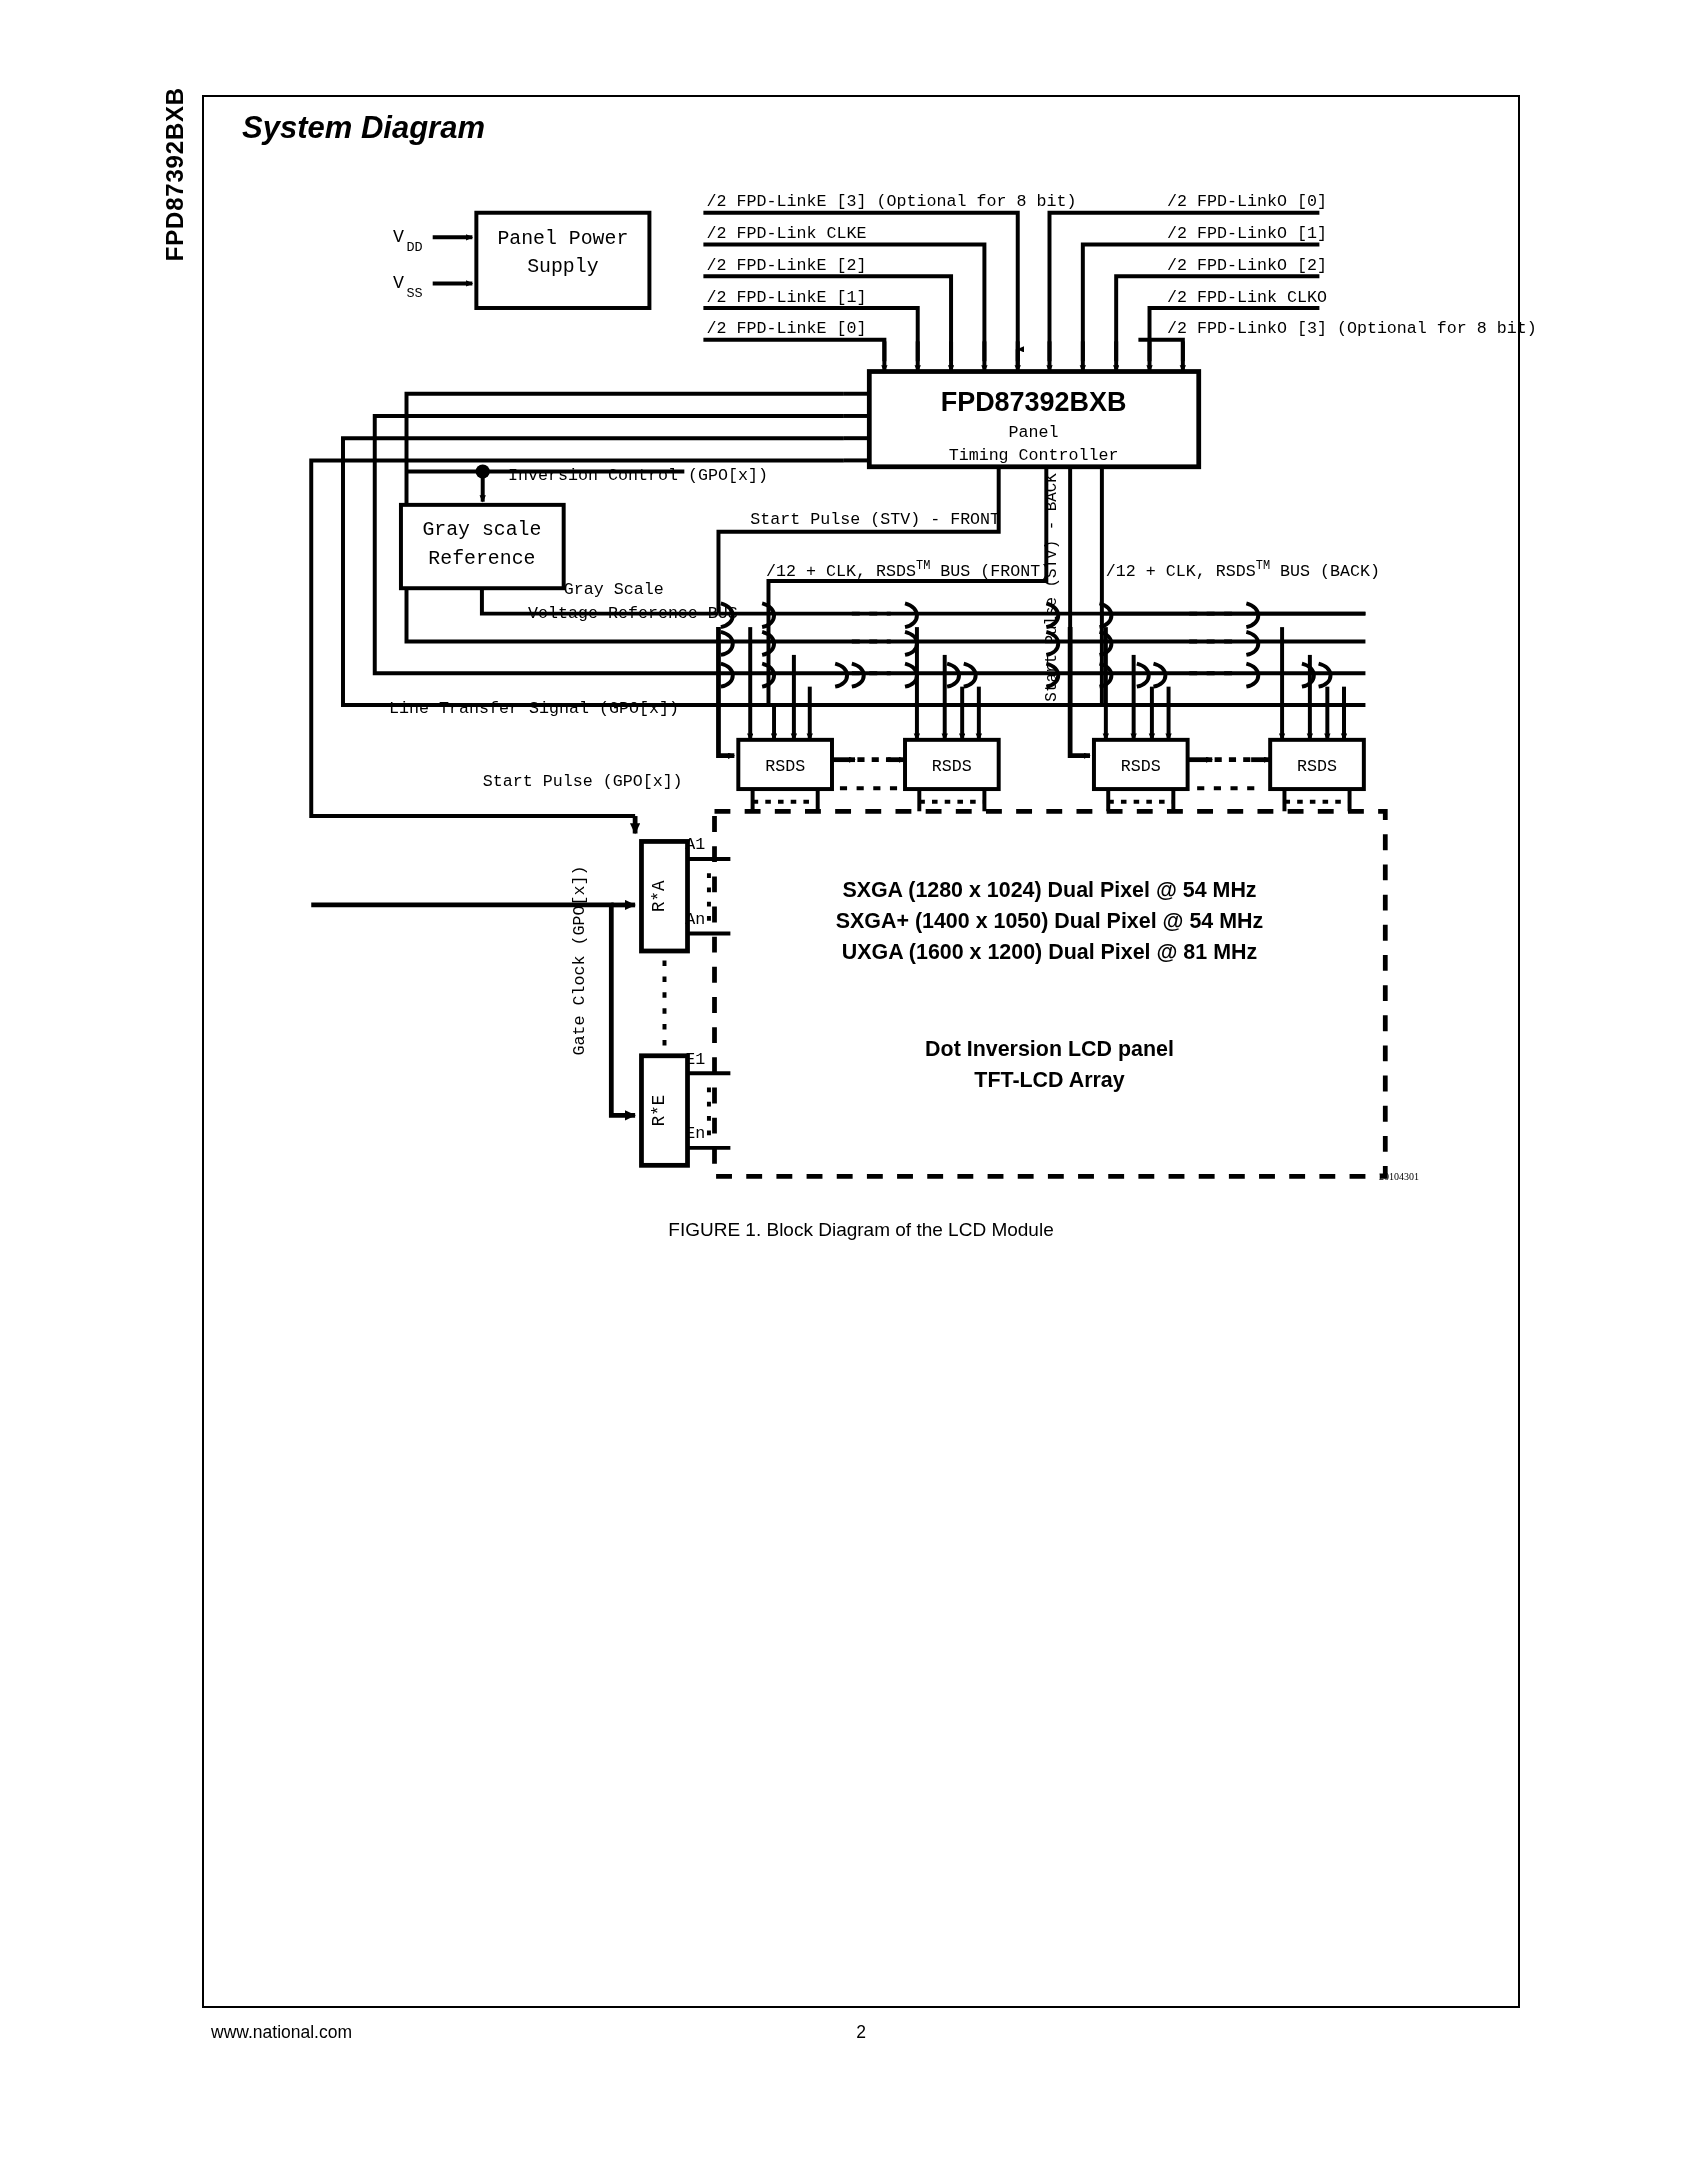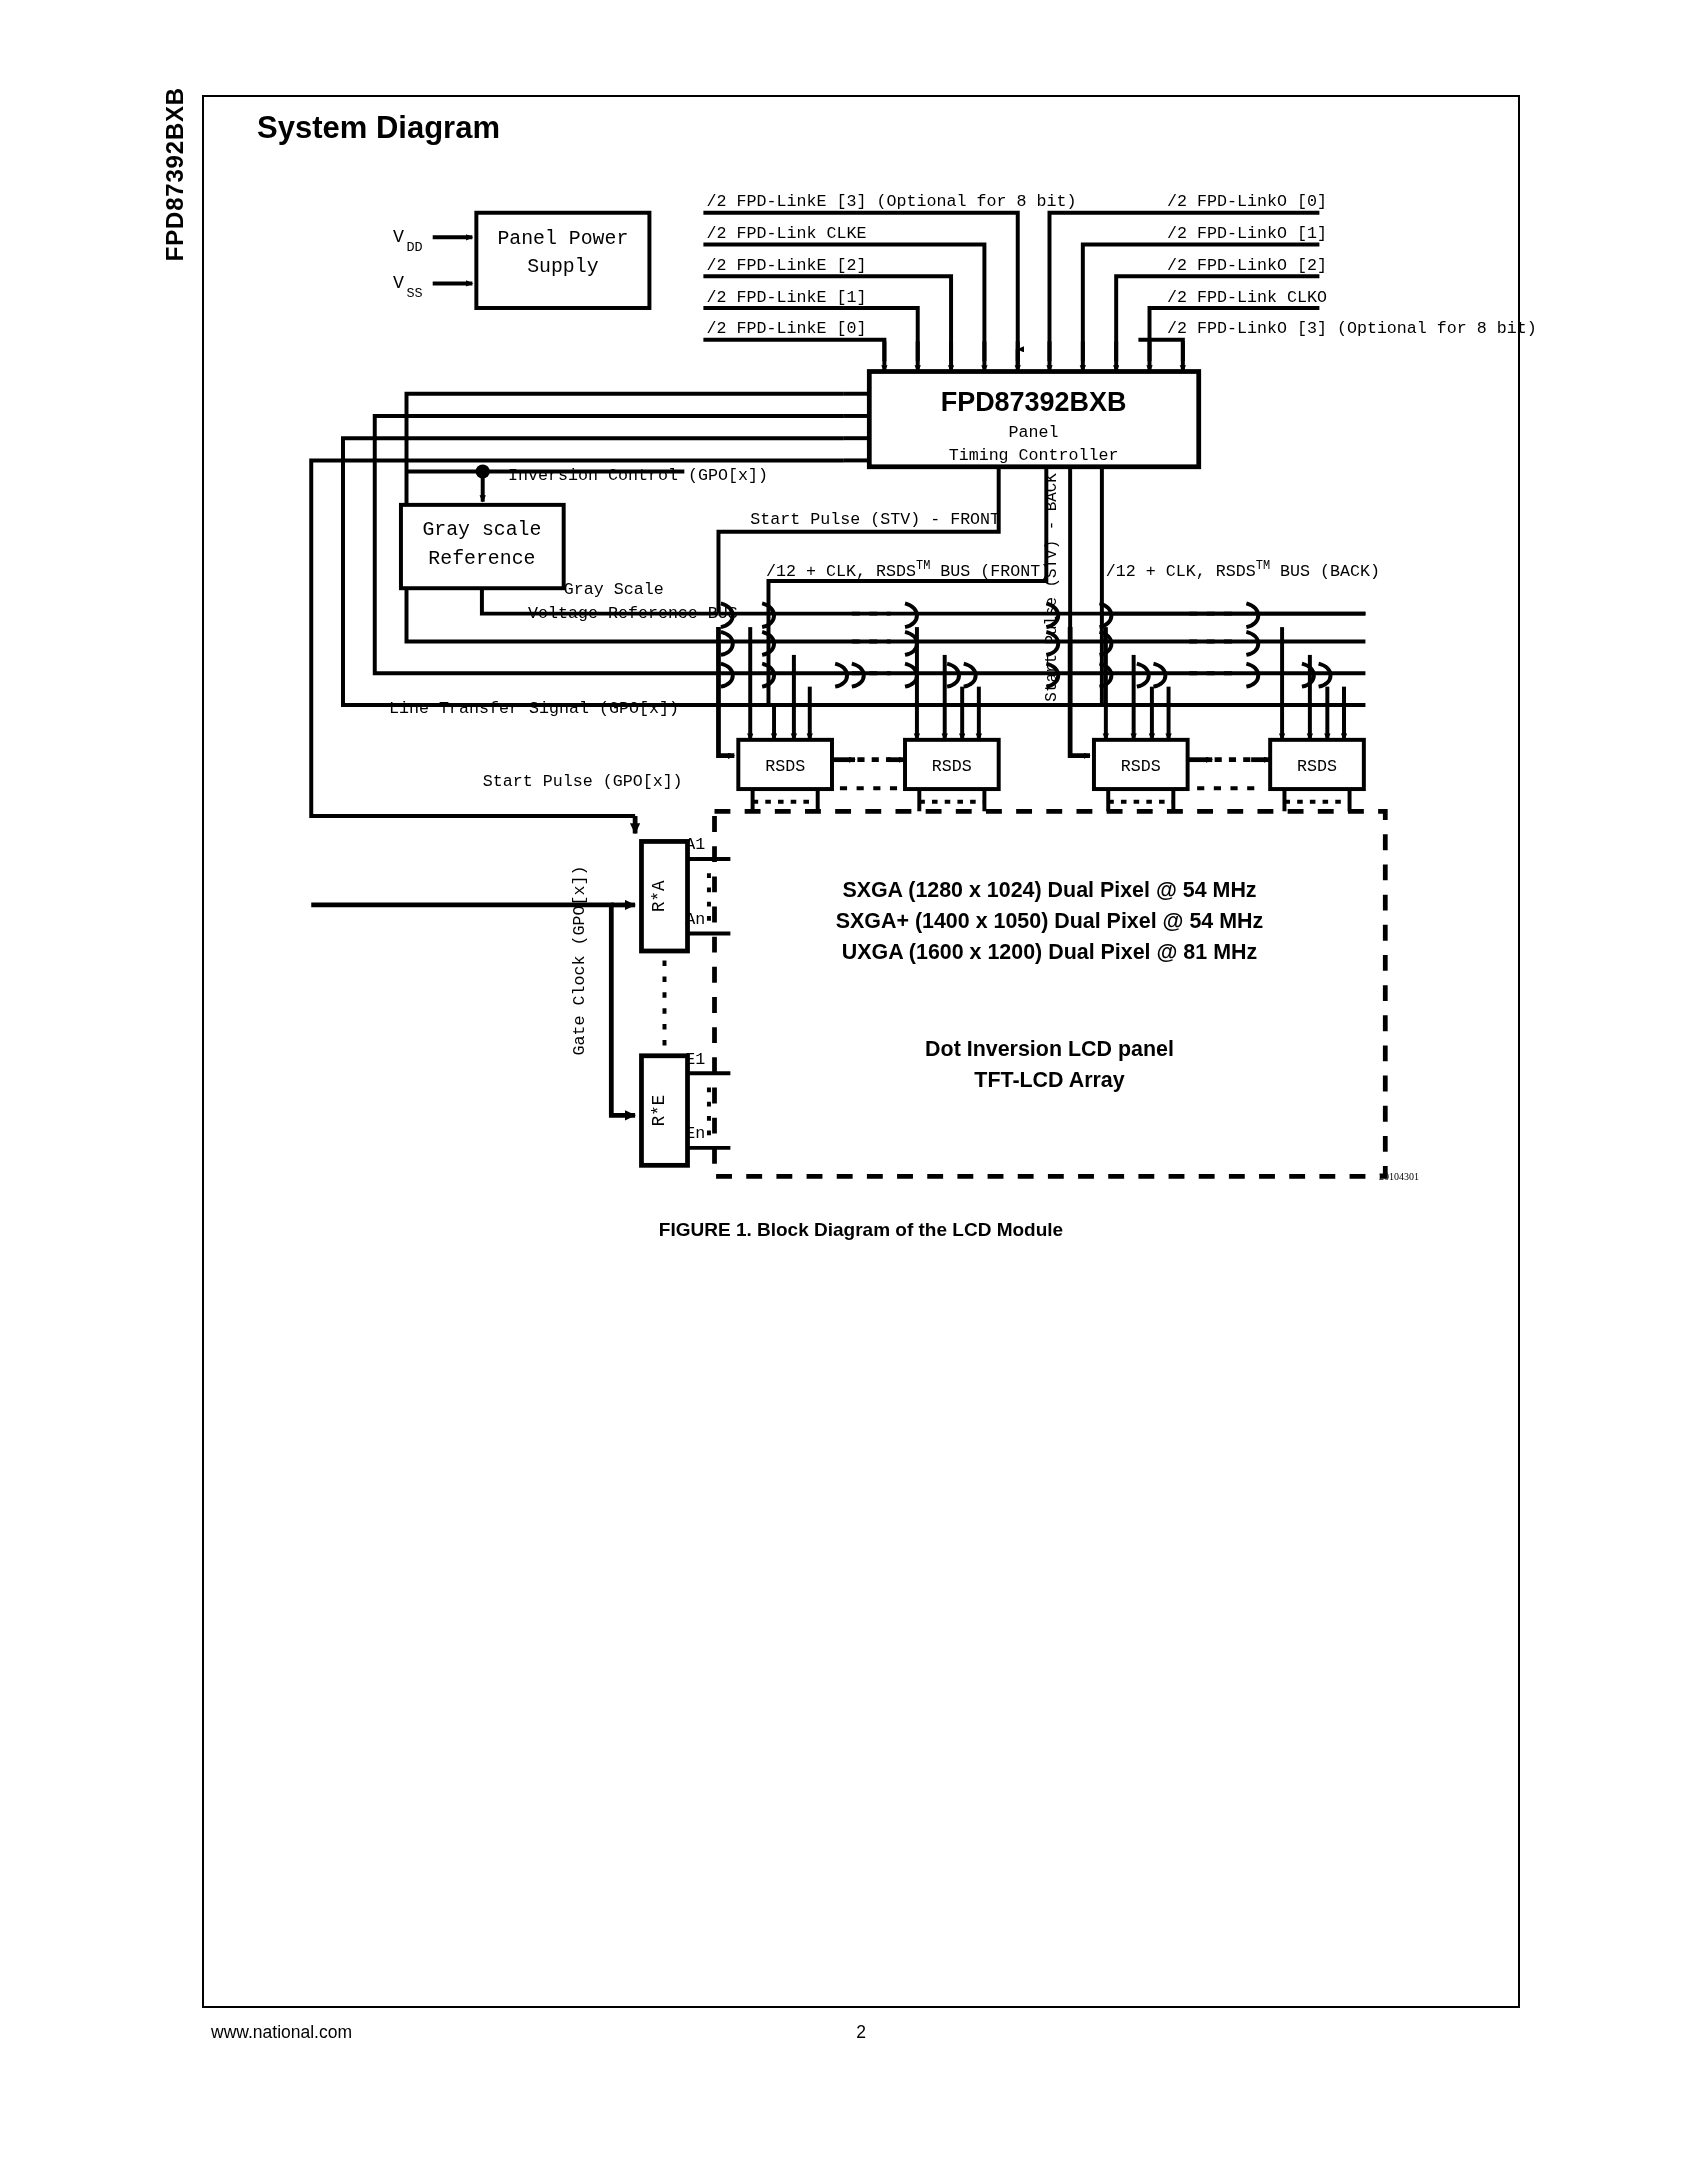--- a/index.html
+++ b/index.html
@@ -3,22 +3,22 @@
 <meta charset="utf-8">
 <style>
   html,body{margin:0;padding:0;background:#fff;}
   body{width:1687px;height:2183px;font-family:"Liberation Sans",sans-serif;color:#000;position:relative;}
   .page{position:absolute;left:0;top:0;width:1687px;height:2183px;}
   .page-border{position:absolute;left:202px;top:95px;width:1318px;height:1913px;border:2.4px solid #000;box-sizing:border-box;}
   .side-tab{position:absolute;left:151px;top:87px;width:48px;height:302px;
     display:flex;align-items:flex-start;justify-content:center;}
   .side-tab span{writing-mode:vertical-rl;transform:rotate(180deg);
     font-weight:bold;font-size:24px;letter-spacing:0.8px;font-family:"Liberation Sans",sans-serif;}
-  .sec-title{position:absolute;left:257px;top:110px;font-size:31px;font-weight:bold;letter-spacing:0px;}
-  .fig-cap{position:absolute;left:202px;top:1219px;width:1318px;text-align:center;font-size:19px;font-weight:bold;}
+  .sec-title{position:absolute;left:242px;top:110px;font-size:31px;font-weight:bold;letter-spacing:0px;font-style:italic;}
+  .fig-cap{position:absolute;left:202px;top:1219px;width:1318px;text-align:center;font-size:19px;font-weight:normal;}
   .docnum{position:absolute;left:1379px;top:1171px;font-size:10px;font-family:Liberation Serif, serif;}
   .footer-left{position:absolute;left:211px;top:2022px;font-size:17.5px;}
   .footer-page{position:absolute;left:202px;top:2022px;width:1318px;text-align:center;font-size:17.5px;}
   svg{position:absolute;left:0;top:0;}
   text{font-family:"Liberation Sans",sans-serif;}
   .mono{font-family:"Liberation Mono",monospace;}
 </style>
 </head>
 <body>
 

